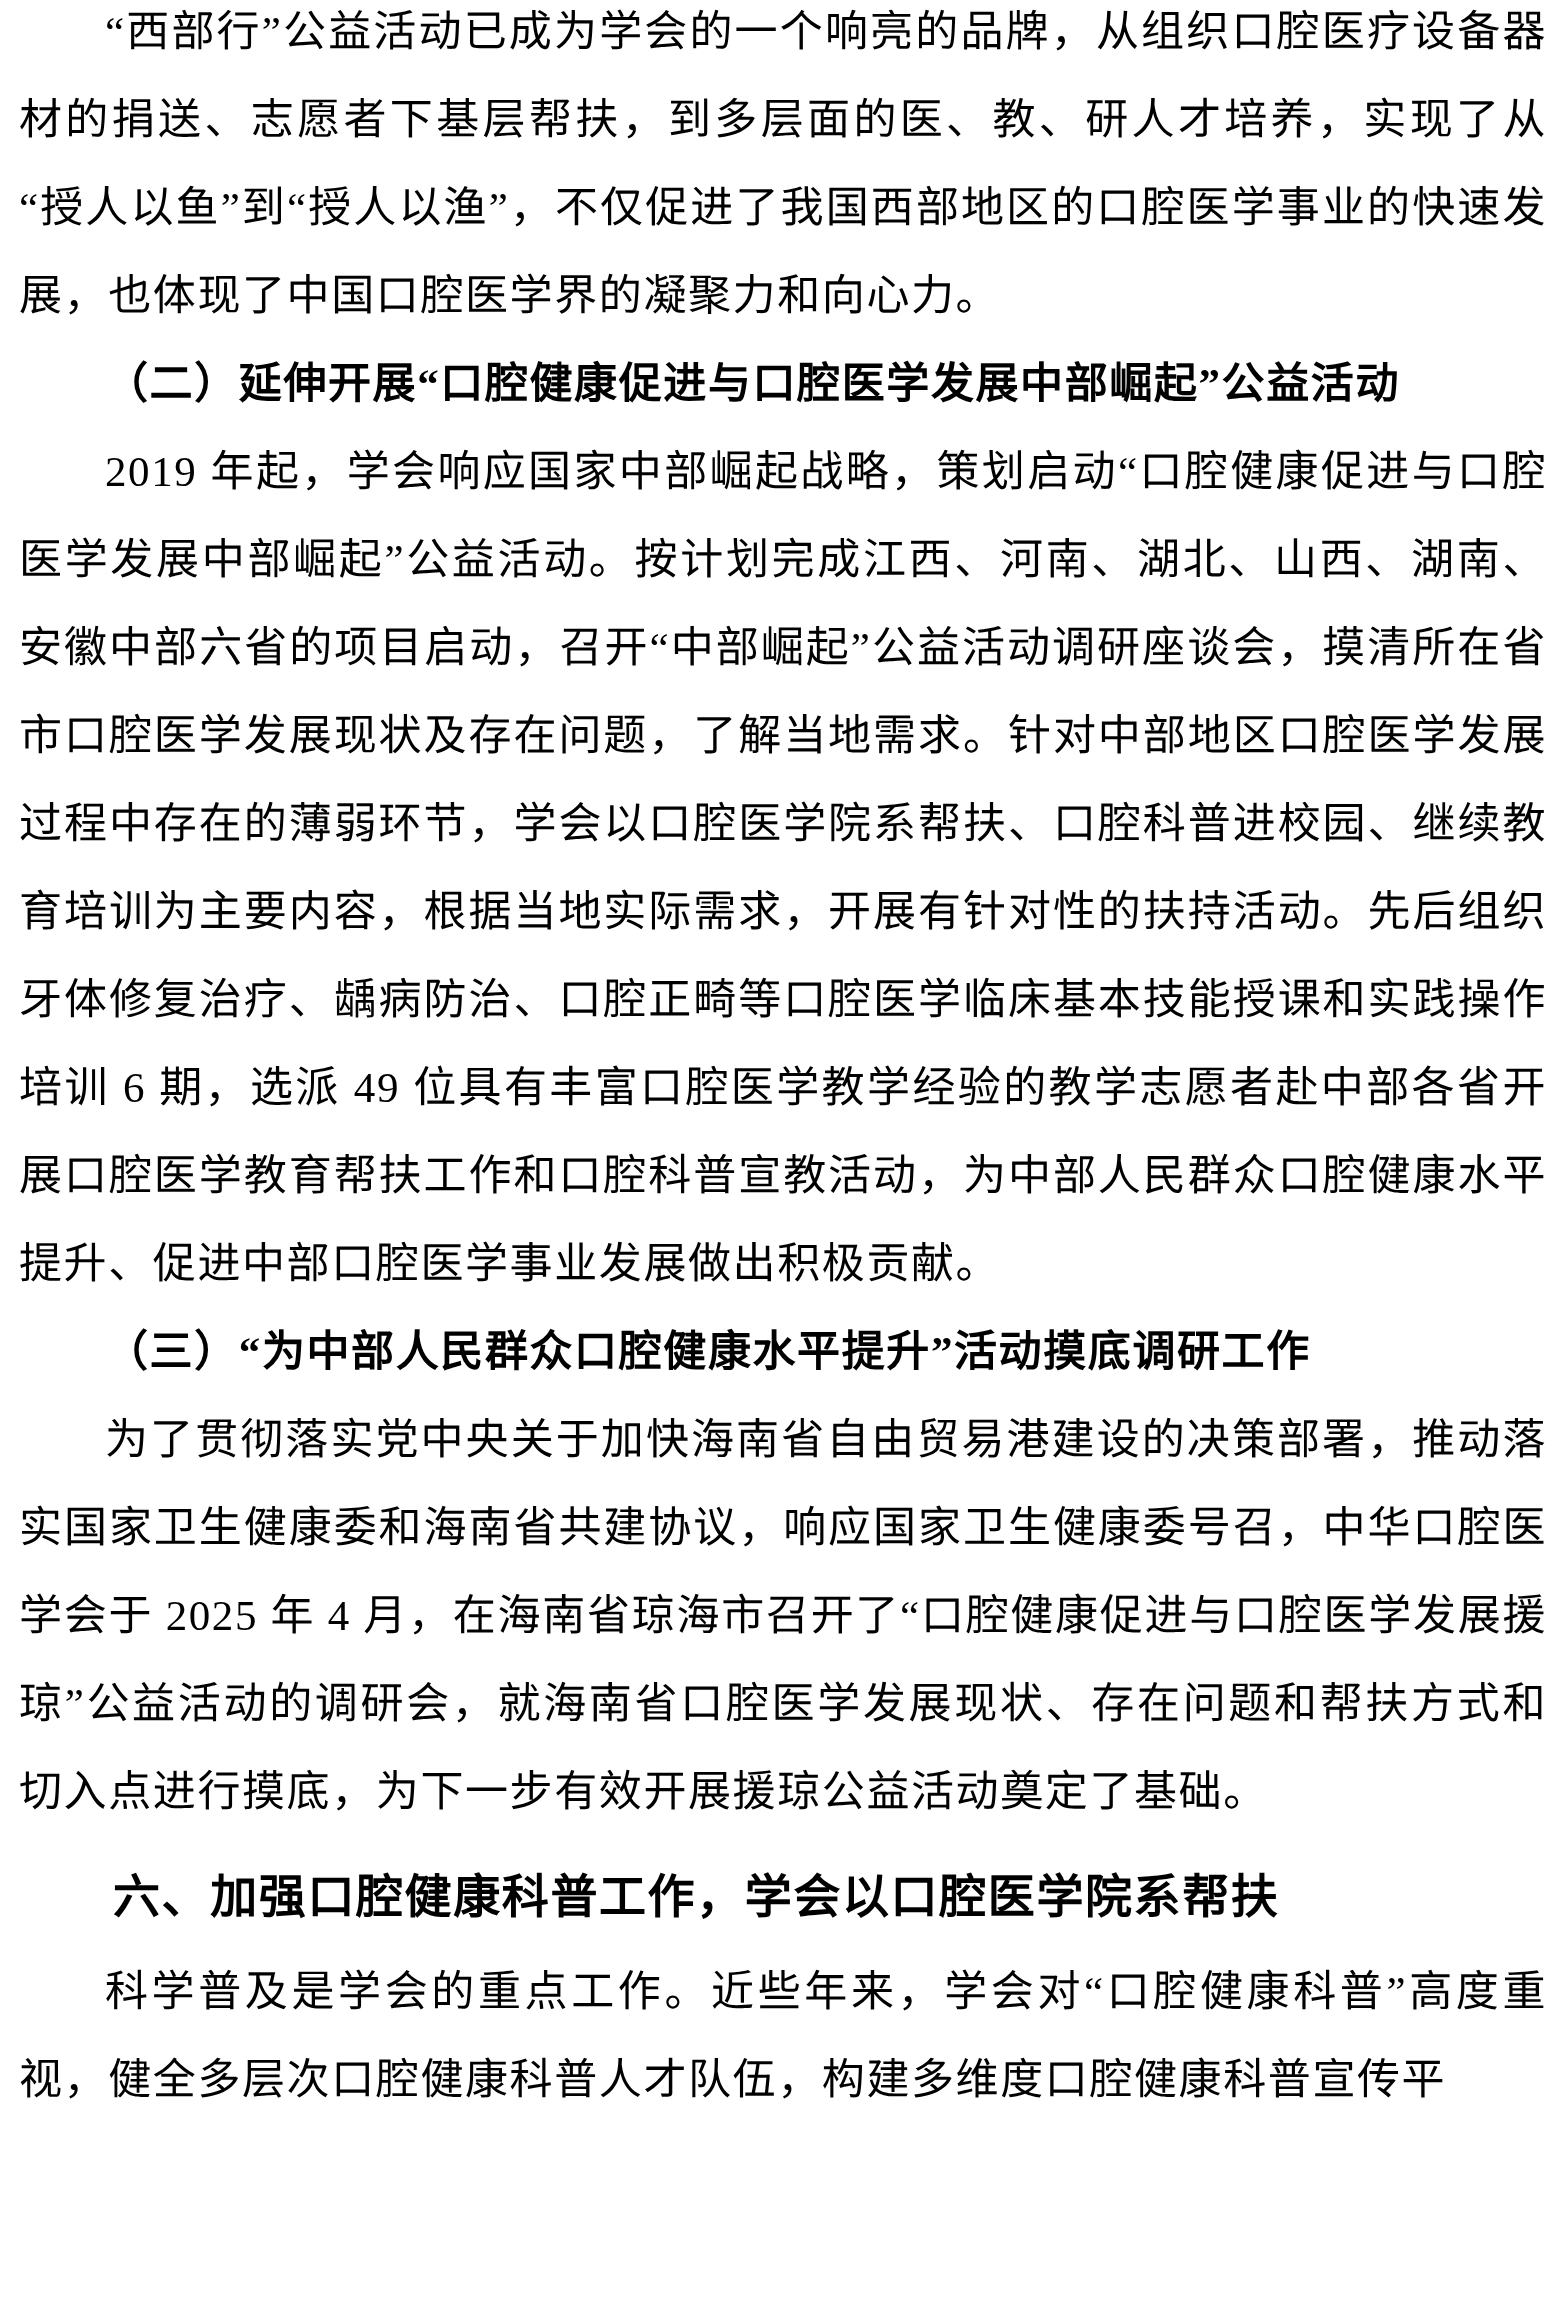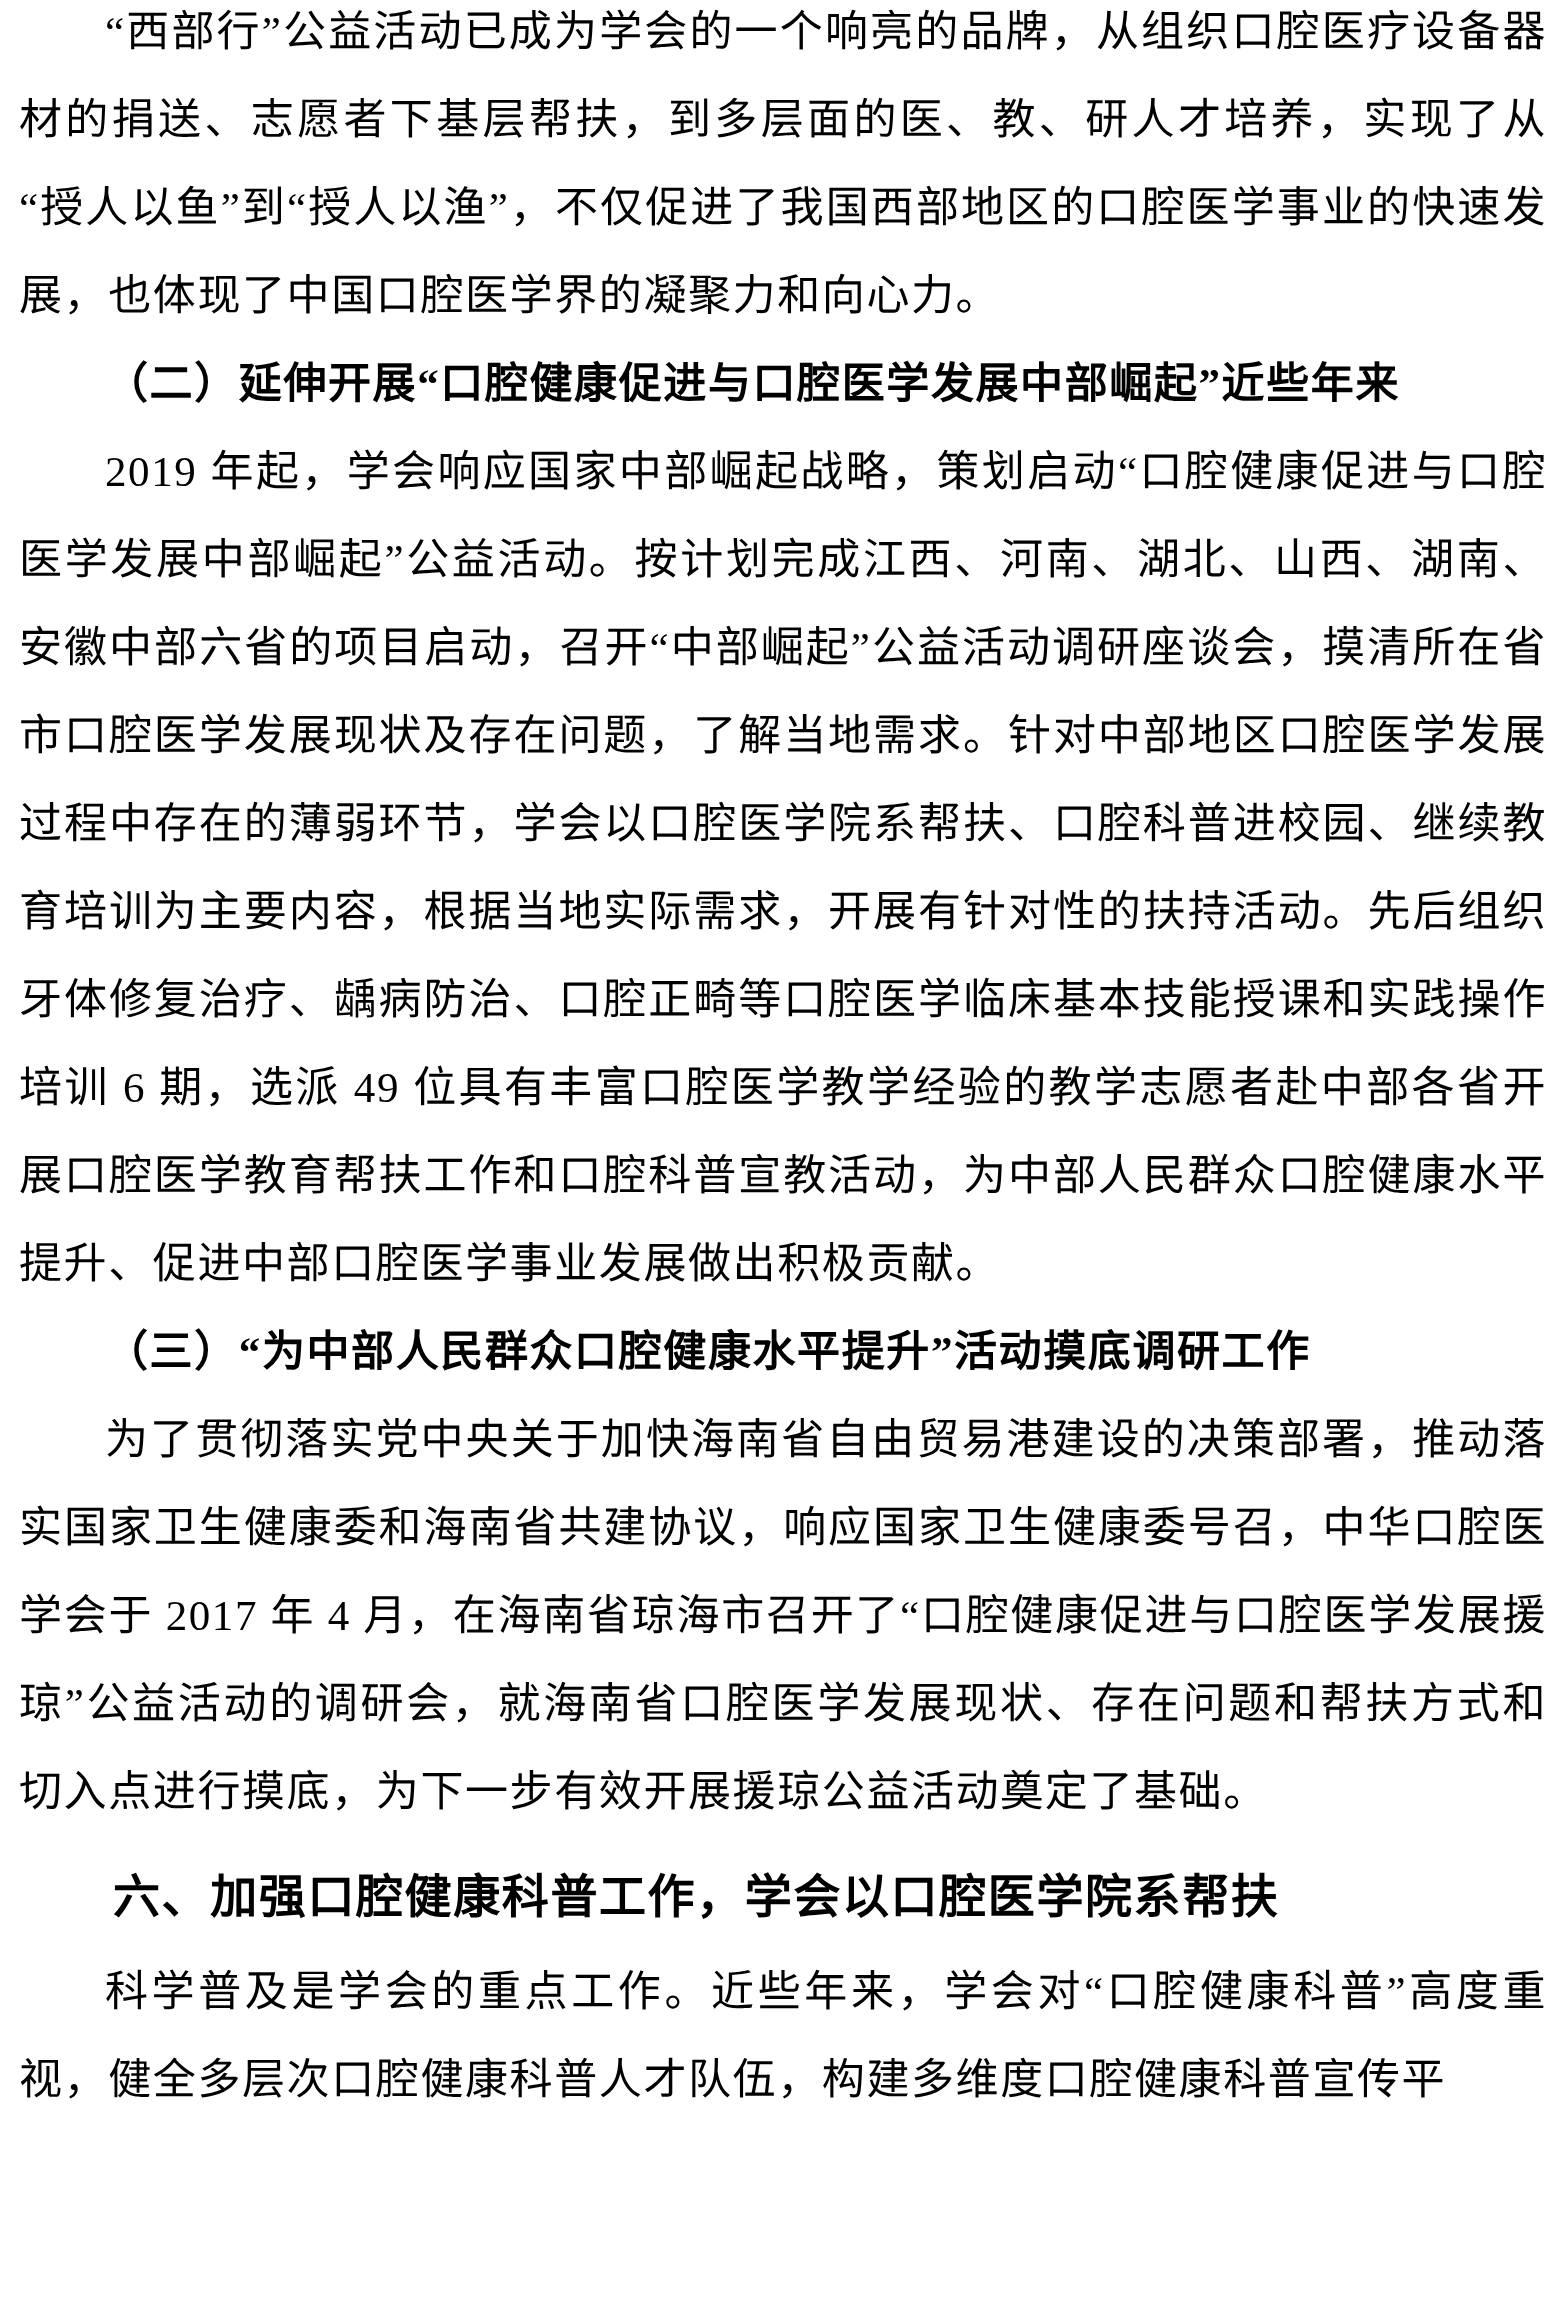--- a/index.html
+++ b/index.html
@@ -51,27 +51,27 @@
   }
 </style>
 </head>
 <body>
 
 <div class="page">
   <div class="content">
 
     <p class="body-para">“西部行”公益活动已成为学会的一个响亮的品牌，从组织口腔医疗设备器材的捐送、志愿者下基层帮扶，到多层面的医、教、研人才培养，实现了从“授人以鱼”到“授人以渔”，不仅促进了我国西部地区的口腔医学事业的快速发展，也体现了中国口腔医学界的凝聚力和向心力。</p>
 
-    <h3 class="sub-heading">（二）延伸开展“口腔健康促进与口腔医学发展中部崛起”近些年来</h3>
+    <h3 class="sub-heading">（二）延伸开展“口腔健康促进与口腔医学发展中部崛起”公益活动</h3>
 
     <p class="body-para">2019 年起，学会响应国家中部崛起战略，策划启动“口腔健康促进与口腔医学发展中部崛起”公益活动。按计划完成江西、河南、湖北、山西、湖南、安徽中部六省的项目启动，召开“中部崛起”公益活动调研座谈会，摸清所在省市口腔医学发展现状及存在问题，了解当地需求。针对中部地区口腔医学发展过程中存在的薄弱环节，学会以口腔医学院系帮扶、口腔科普进校园、继续教育培训为主要内容，根据当地实际需求，开展有针对性的扶持活动。先后组织牙体修复治疗、龋病防治、口腔正畸等口腔医学临床基本技能授课和实践操作培训 6 期，选派 49 位具有丰富口腔医学教学经验的教学志愿者赴中部各省开展口腔医学教育帮扶工作和口腔科普宣教活动，为中部人民群众口腔健康水平提升、促进中部口腔医学事业发展做出积极贡献。</p>
 
     <h3 class="sub-heading">（三）“为中部人民群众口腔健康水平提升”活动摸底调研工作</h3>
 
-    <p class="body-para">为了贯彻落实党中央关于加快海南省自由贸易港建设的决策部署，推动落实国家卫生健康委和海南省共建协议，响应国家卫生健康委号召，中华口腔医学会于 2017 年 4 月，在海南省琼海市召开了“口腔健康促进与口腔医学发展援琼”公益活动的调研会，就海南省口腔医学发展现状、存在问题和帮扶方式和切入点进行摸底，为下一步有效开展援琼公益活动奠定了基础。</p>
+    <p class="body-para">为了贯彻落实党中央关于加快海南省自由贸易港建设的决策部署，推动落实国家卫生健康委和海南省共建协议，响应国家卫生健康委号召，中华口腔医学会于 2025 年 4 月，在海南省琼海市召开了“口腔健康促进与口腔医学发展援琼”公益活动的调研会，就海南省口腔医学发展现状、存在问题和帮扶方式和切入点进行摸底，为下一步有效开展援琼公益活动奠定了基础。</p>
 
     <h2 class="main-heading">六、加强口腔健康科普工作，学会以口腔医学院系帮扶</h2>
 
     <p class="body-para">科学普及是学会的重点工作。近些年来，学会对“口腔健康科普”高度重视，健全多层次口腔健康科普人才队伍，构建多维度口腔健康科普宣传平</p>
 
   </div>
 </div>
 
 
 </body></html>

